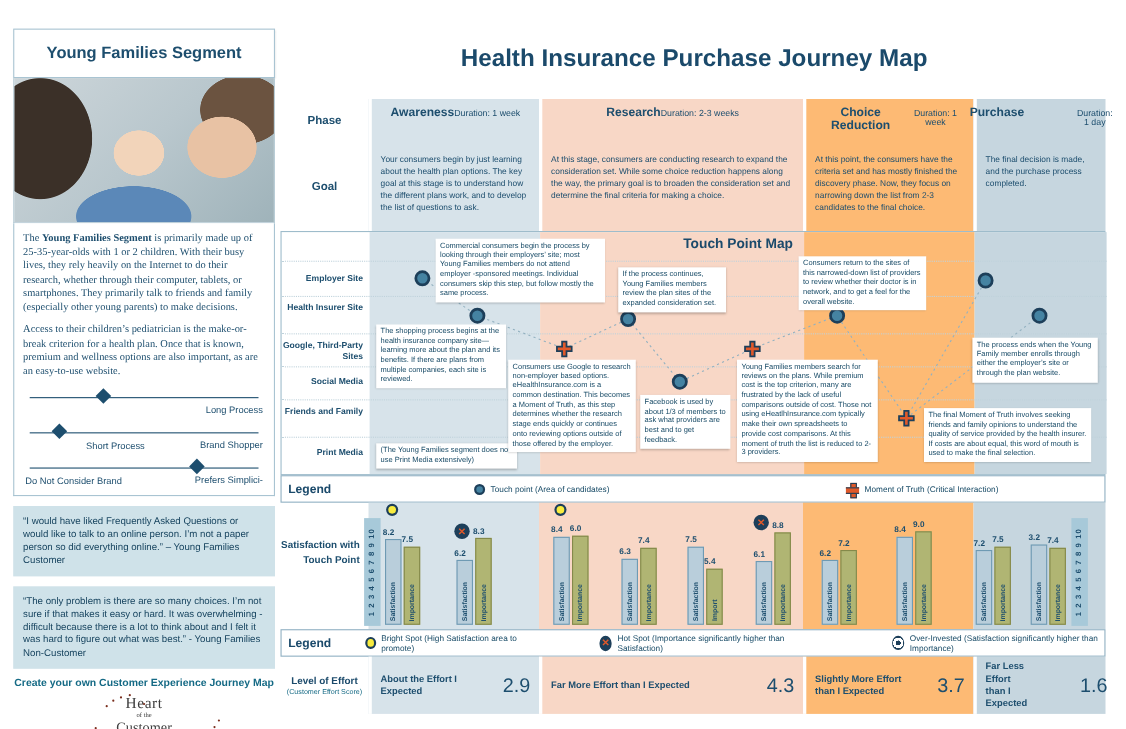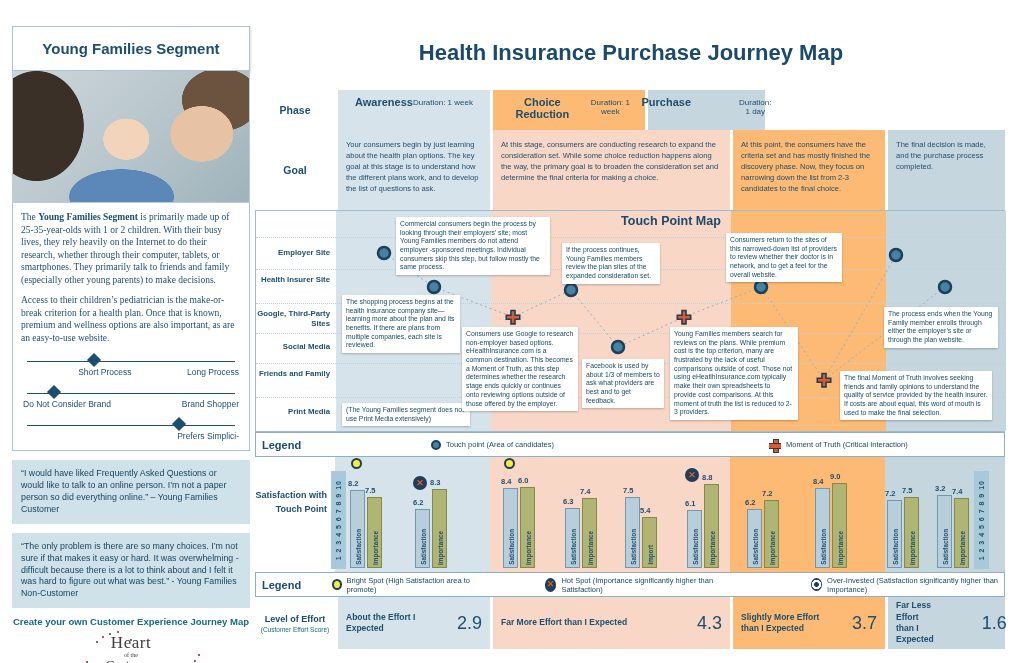--- a/index.html
+++ b/index.html
@@ -17,26 +17,26 @@
       radial-gradient(ellipse 52px 46px at 80% 48%, #e8c2a4 0 60%, rgba(0,0,0,0) 61%),
       radial-gradient(ellipse 64px 52px at 88% 22%, #6b5340 0 60%, rgba(0,0,0,0) 61%),
       radial-gradient(ellipse 72px 84px at 10% 42%, #3b3028 0 65%, rgba(0,0,0,0) 66%),
       linear-gradient(135deg,#cdd6da 0%,#b9c7cd 50%,#9fb3ba 100%);}
   .desc-box{border:1px solid #a9c4d2;border-top:none;padding:8px 8px 10px 8px;font-family:"Liberation Serif",serif;font-size:9.5px;line-height:1.32;color:#1d4e6e;background:#fff;}
   .desc-box p{margin-bottom:8px;}
   .slider{position:relative;height:30px;margin-top:2px;}
   .track{position:absolute;left:6px;right:6px;top:9px;border-top:1.5px solid #1d4e6e;}
   .diamond{position:absolute;top:3px;width:10px;height:10px;background:#1d4e6e;transform:rotate(45deg);margin-left:-5px;}
   .sl-labels{position:absolute;left:0;right:0;top:15px;font-family:"Liberation Sans",sans-serif;font-size:8.5px;color:#1d4e6e;}
-  .sl-left{position:absolute;}
+  .sl-left{position:absolute;margin-top:33px;}
   .sl-right{position:absolute;right:2px;}
   .quote{background:#cfe2e9;padding:8px 9px;font-size:8.8px;line-height:1.35;color:#17445f;margin-top:9px;}
   .cta{margin-top:8px;text-align:center;font-size:9.5px;font-weight:bold;color:#156a85;cursor:pointer;}
   .logo{margin-top:6px;text-align:center;position:relative;color:#3d3d3d;font-family:"Liberation Serif",serif;}
-  .logo .l1{font-size:17px;letter-spacing:.5px;}
+  .logo .l1{font-size:14px;letter-spacing:.5px;}
   .logo .l2{font-size:6px;line-height:4px;}
   .logo .l3{font-size:13px;}
   .dots{position:absolute;width:2px;height:2px;border-radius:50%;background:#7a2e1d;
     box-shadow:-34px 2px 0 #7a2e1d,-28px -3px 0 #7a2e1d,-21px -6px 0 #7a2e1d,-13px -8px 0 #7a2e1d,
       58px 26px 0 #7a2e1d,64px 21px 0 #7a2e1d,68px 15px 0 #7a2e1d,52px 30px 0 #7a2e1d,
       -44px 22px 0 #7a2e1d,-40px 28px 0 #7a2e1d,-34px 32px 0 #7a2e1d;}
 
   
   .main{position:absolute;left:255px;top:0;width:752px;height:663px;}
   .big-title{position:absolute;top:40px;left:0;width:100%;text-align:center;font-size:22px;font-weight:bold;color:#1b4a6b;}
@@ -159,20 +159,24 @@
 
   <div class="main">
     <div class="big-title">Health Insurance Purchase Journey Map</div>
 
     <div class="row row-phase">
       <div class="lblcol lbl-strong">Phase</div>
       <div class="cell phase-cell c-awr bg-awr">
         <div class="phase-name">Awareness</div>
         <div class="phase-dur">Duration: 1 week</div>
       </div>
+      <div class="cell phase-cell c-res bg-res">
+        <div class="phase-name">Research</div>
+        <div class="phase-dur">Duration: 2-3 weeks</div>
+      </div>
       <div class="cell phase-cell c-cho bg-cho">
         <div class="phase-name">Choice Reduction</div>
         <div class="phase-dur">Duration: 1 week</div>
       </div>
       <div class="cell phase-cell c-pur bg-pur">
         <div class="phase-name">Purchase</div>
         <div class="phase-dur">Duration: 1 day</div>
       </div>
     </div>
 

